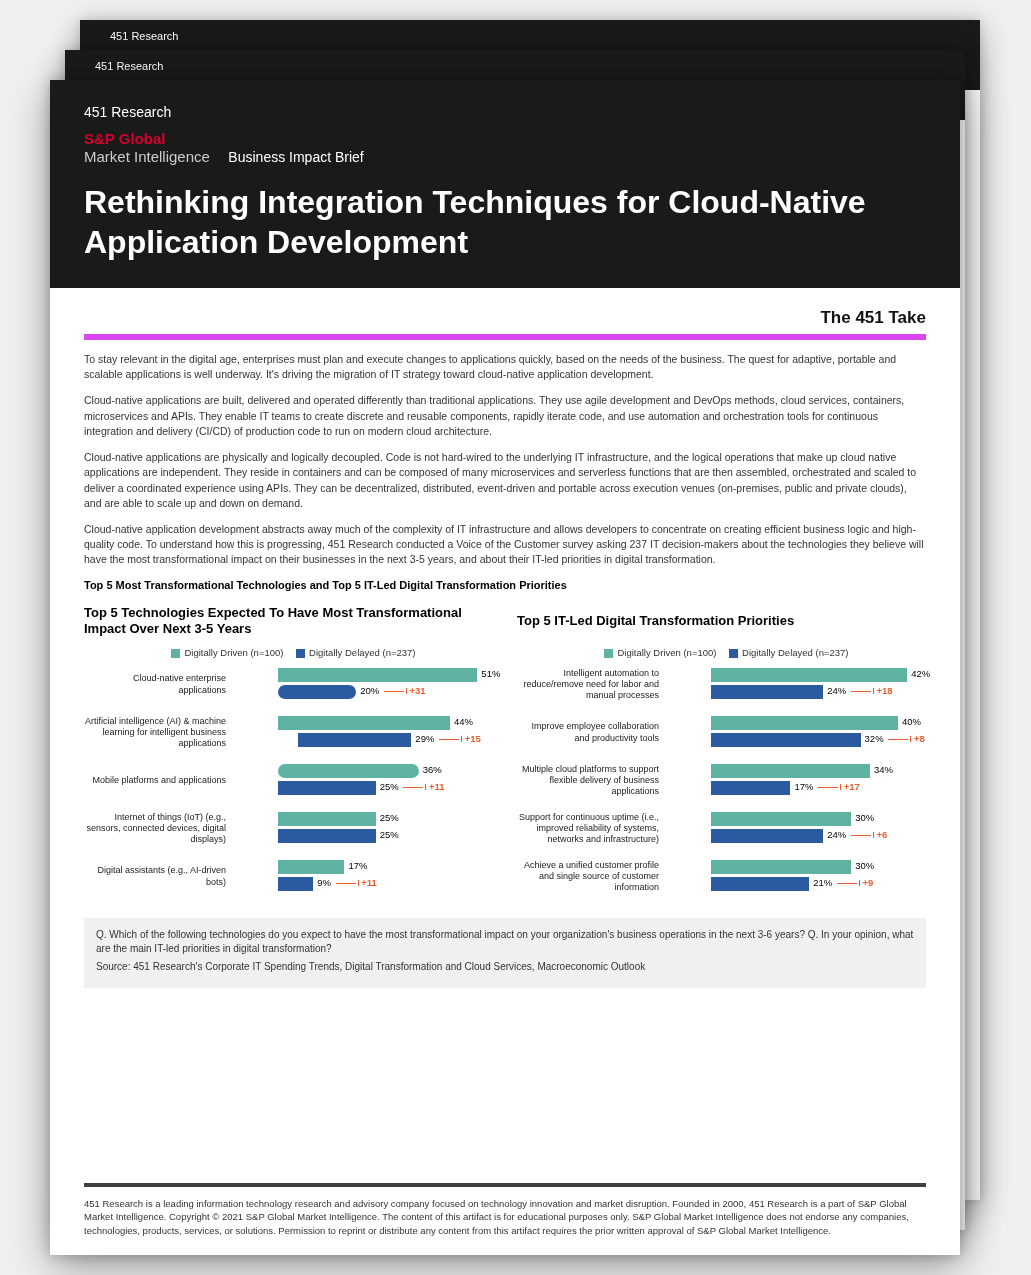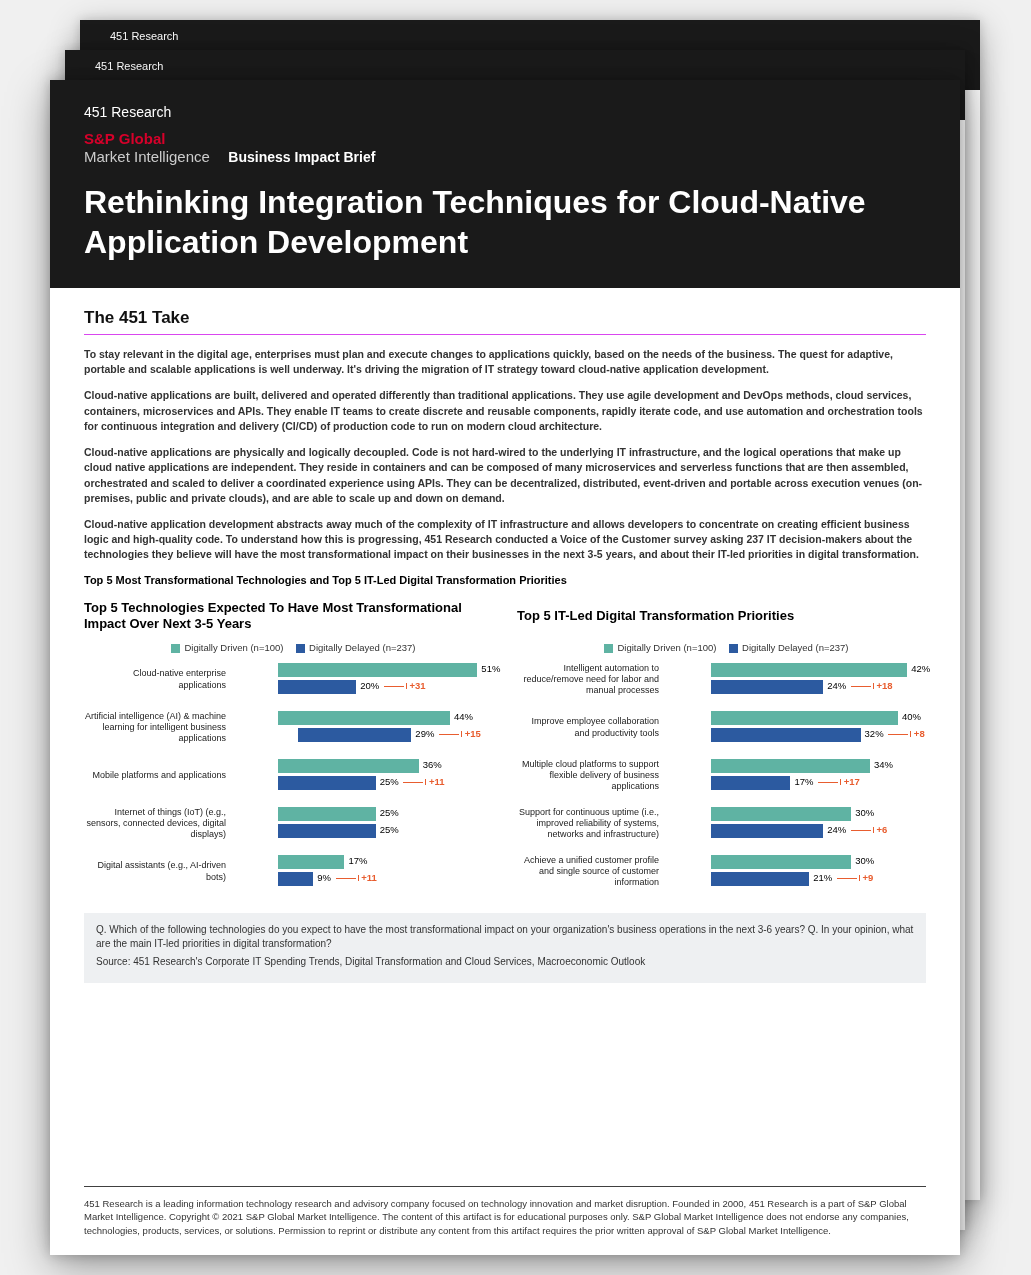--- a/index.html
+++ b/index.html
@@ -39,47 +39,47 @@
     flex-direction: column;
   }
   .header {
     background: #1a1a1a;
     color: #fff;
     padding: 24px 34px 26px 34px;
   }
   .brand-451 { font-size: 14px; color: #fff; margin-bottom: 10px; }
   .brand-spg { color: #d6002a; font-weight: bold; font-size: 15px; }
   .brand-mi { color: #ccc; font-size: 15px; display: inline-block; margin-right: 14px; }
-  .brief-label { color: #fff; font-weight: bold; font-size: 14px; display: inline-block; }
+  .brief-label { color: #fff; font-weight: normal; font-size: 14px; display: inline-block; }
   .brand-row { margin-bottom: 16px; }
   .title {
     font-size: 32px;
     font-weight: bold;
     line-height: 1.25;
     color: #fff;
   }
   .content {
     padding: 20px 34px 0 34px;
     flex: 1;
     overflow: hidden;
   }
   .take-heading {
     font-size: 17px;
     font-weight: bold;
     color: #111;
     padding-bottom: 6px;
-    border-bottom: 1px solid #d946ef;
+    border-bottom: 6px solid #d946ef;
     margin-bottom: 12px;
+    text-align: right;
   }
   .para {
     font-size: 10.5px;
     line-height: 1.45;
     color: #333;
     margin-bottom: 11px;
-    font-weight: bold;
   }
   .section-bold {
     font-size: 11px;
     font-weight: bold;
     color: #000;
     margin: 8px 0 14px 0;
   }
   .charts-row { display: flex; gap: 24px; }
   .chart-col { flex: 1; }
   .chart-title {
@@ -159,21 +159,21 @@
   .qbox {
     background: #eef0f2;
     padding: 10px 12px;
     font-size: 10px;
     line-height: 1.4;
     color: #333;
     margin-top: 10px;
   }
   .qbox p { margin-bottom: 4px; }
   .footer {
-    border-top: 1px solid #404040;
+    border-top: 4px solid #404040;
     margin: 22px 34px 0 34px;
     padding: 10px 0 18px 0;
     font-size: 9.5px;
     line-height: 1.4;
     color: #333;
   }
 </style>
 </head>
 <body>
 
@@ -216,40 +216,40 @@
           <span class="sw driven"></span><span>Digitally Driven (n=100)</span>
           <span class="sw delayed"></span><span>Digitally Delayed (n=237)</span>
         </div>
         <div id="chart0">
             <div class="bar-group">
               <div class="bar-label">Cloud-native enterprise applications</div>
               <div class="bar-area">
                 <div class="bar driven" style="width: 92.7273%;">
                   <span class="bar-val">51%</span>
                 </div>
-                <div class="bar delayed" style="width: 36.3636%;">
+                <div class="bar delayed" style="width: 36.3636%; border-radius: 7px;">
                   <span class="bar-val">20% <span class="diff-line"></span><span class="diff-tick"></span> <span class="diff">+31</span></span>
                 </div>
               </div>
             </div>
             <div class="bar-group">
               <div class="bar-label">Artificial intelligence (AI) &amp; machine learning for intelligent business applications</div>
               <div class="bar-area">
                 <div class="bar driven" style="width: 80%;">
                   <span class="bar-val">44%</span>
                 </div>
                 <div class="bar delayed" style="width: 52.7273%; margin-left: 20px;">
                   <span class="bar-val">29% <span class="diff-line"></span><span class="diff-tick"></span> <span class="diff">+15</span></span>
                 </div>
               </div>
             </div>
             <div class="bar-group">
               <div class="bar-label">Mobile platforms and applications</div>
               <div class="bar-area">
-                <div class="bar driven" style="width: 65.4545%;">
+                <div class="bar driven" style="width: 65.4545%; border-radius: 7px;">
                   <span class="bar-val">36%</span>
                 </div>
                 <div class="bar delayed" style="width: 45.4545%;">
                   <span class="bar-val">25% <span class="diff-line"></span><span class="diff-tick"></span> <span class="diff">+11</span></span>
                 </div>
               </div>
             </div>
             <div class="bar-group">
               <div class="bar-label">Internet of things (IoT) (e.g., sensors, connected devices, digital displays)</div>
               <div class="bar-area">

